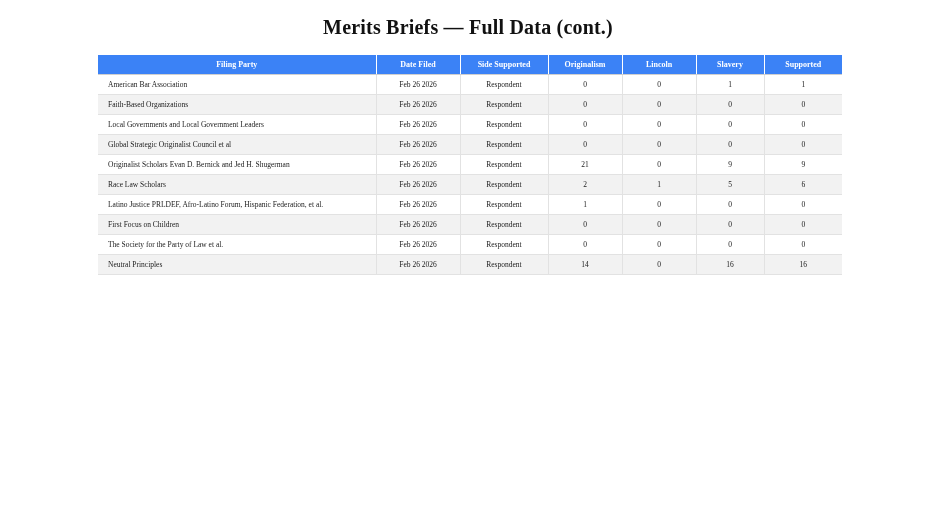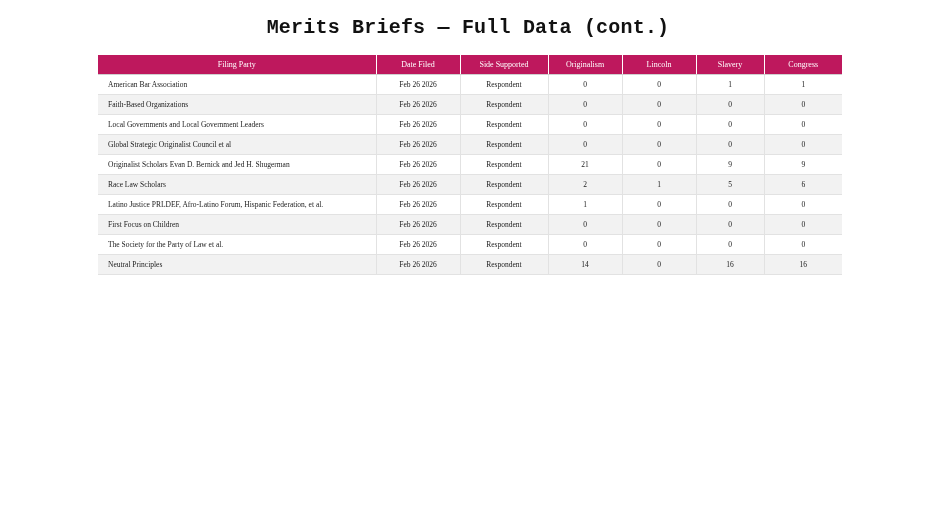--- a/index.html
+++ b/index.html
@@ -15,42 +15,42 @@
     overflow: hidden;
   }
   .page {
     position: relative;
     width: 936px;
     height: 528px;
     box-sizing: border-box;
   }
   .title {
     text-align: center;
-    font-family: Liberation Mono, monospace;
+    font-family: Liberation Serif, serif;
     font-size: 20px;
     font-weight: bold;
     color: #111111;
     margin: 0;
     padding-top: 16px;
     letter-spacing: 0.2px;
   }
   .table-wrap {
     margin: 16px auto 0 auto;
     width: 740px;
   }
   table.data {
     border-collapse: collapse;
     width: 100%;
     table-layout: fixed;
     font-size: 7.5px;
   }
   table.data thead th {
-    background: #be185d;
+    background: #3b82f6;
     color: #ffffff;
-    font-weight: normal;
+    font-weight: bold;
     font-size: 8px;
     text-align: center;
     padding: 5px 4px;
     border-right: 1px solid #ffffff;
     border-bottom: 1px solid #cfcfcf;
     white-space: nowrap;
   }
   table.data thead th:last-child {
     border-right: none;
   }
@@ -106,21 +106,21 @@
         <col class="col-comb">
       </colgroup>
       <thead>
         <tr>
           <th>Filing Party</th>
           <th>Date Filed</th>
           <th>Side Supported</th>
           <th>Originalism</th>
           <th>Lincoln</th>
           <th>Slavery</th>
-          <th>Congress</th>
+          <th>Supported</th>
         </tr>
       </thead>
       <tbody>
         <tr>
           <td class="party">American Bar Association</td>
           <td>Feb 26 2026</td>
           <td>Respondent</td>
           <td>0</td>
           <td>0</td>
           <td>1</td>

